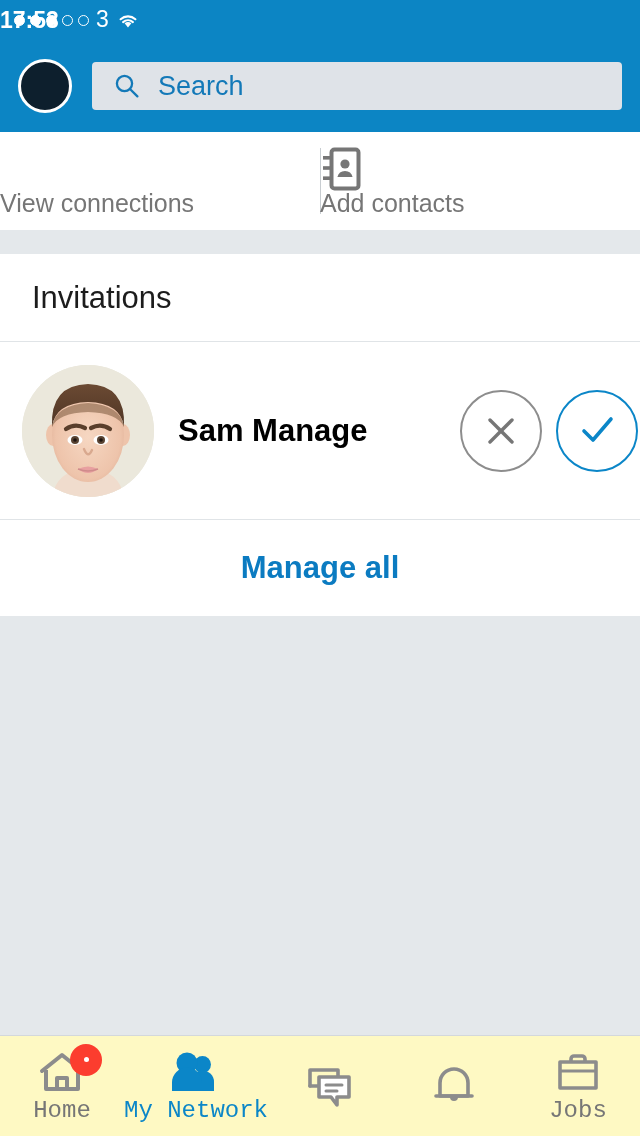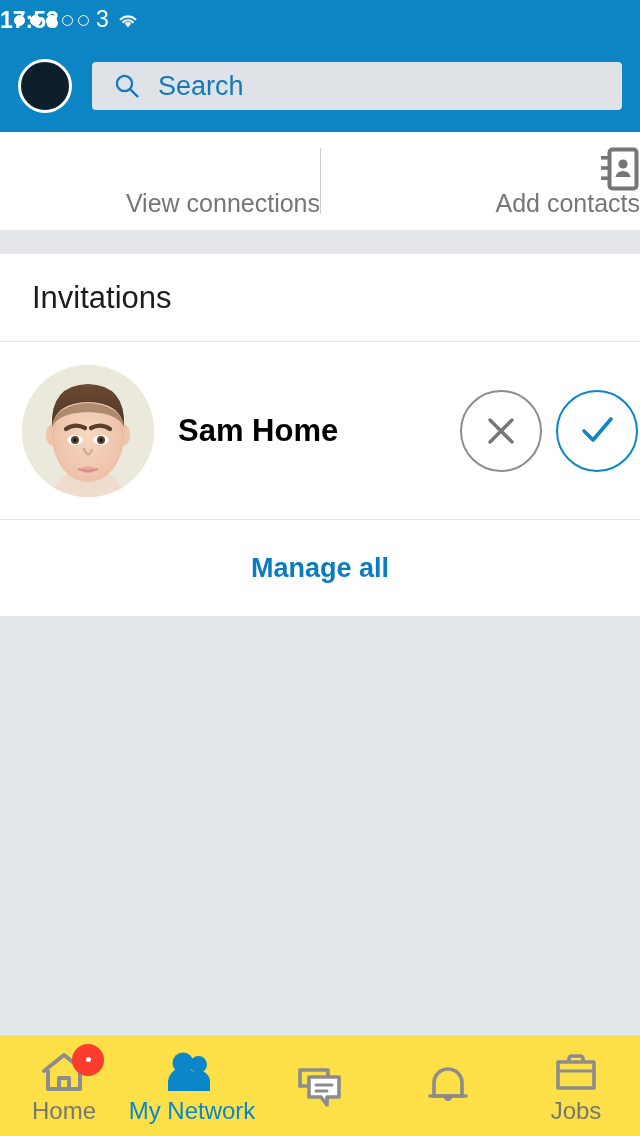--- a/index.html
+++ b/index.html
@@ -155,21 +155,21 @@
     height: 98px;
     flex: none;
     display: flex;
     align-items: stretch;
     position: relative;
   }
   .action-tab {
     flex: 1;
     display: flex;
     flex-direction: column;
-    align-items: flex-end;
+    align-items: flex-start;
     justify-content: flex-end;
     padding-bottom: 14px;
     box-sizing: border-box;
     position: relative;
   }
   .action-tab .tab-icon {
     height: 44px;
     display: flex;
     align-items: center;
     justify-content: center;
@@ -259,38 +259,39 @@
   .circle-btn svg { display: block; }
 
   .manage-row {
     height: 96px;
     display: flex;
     align-items: center;
     justify-content: center;
   }
   .manage-label {
     color: #0b7bc1;
-    font-size: 27px;
+    font-size: 31px;
     font-weight: bold;
   }
 
   
   .filler {
     flex: 1;
     background: #e4e8eb;
   }
 
   
   .bottom-nav {
     height: 100px;
-    background: #fde047;
+    background: #fef9c3;
     border-top: 1px solid #d3d8dc;
     display: flex;
     align-items: stretch;
     flex: none;
+    font-family: Liberation Mono, monospace;
   }
   .nav-item {
     flex: 1;
     display: flex;
     flex-direction: column;
     align-items: center;
     justify-content: center;
     position: relative;
     gap: 2px;
   }
@@ -424,21 +425,21 @@
           <ellipse cx="79" cy="75" rx="7.5" ry="5" fill="#ffffff"></ellipse>
           <circle cx="53" cy="75" r="4" fill="#5a4433"></circle>
           <circle cx="79" cy="75" r="4" fill="#5a4433"></circle>
           <circle cx="53" cy="75" r="1.8" fill="#1d1410"></circle>
           <circle cx="79" cy="75" r="1.8" fill="#1d1410"></circle>
           <path d="M62 84 q4 10 8 1" stroke="#d9a98f" stroke-width="2.4" fill="none" stroke-linecap="round"></path>
           <path d="M56 104 q10 -5 20 0 q-10 8 -20 0 Z" fill="#e8a0a0"></path>
           <path d="M56 104 q10 4 20 0" stroke="#cf8b8b" stroke-width="1.4" fill="none"></path>
         </svg>
       </div>
-      <div class="invite-name">Sam Home</div>
+      <div class="invite-name">Sam Manage</div>
       <div class="invite-actions">
         <div class="circle-btn decline">
           <span>
             <svg width="40" height="40" viewBox="0 0 40 40">
               <line x1="9" y1="9" x2="31" y2="31" stroke="#767676" stroke-width="3.4" stroke-linecap="round"></line>
               <line x1="31" y1="9" x2="9" y2="31" stroke="#767676" stroke-width="3.4" stroke-linecap="round"></line>
             </svg>
           </span>
         </div>
         <div class="circle-btn accept">

